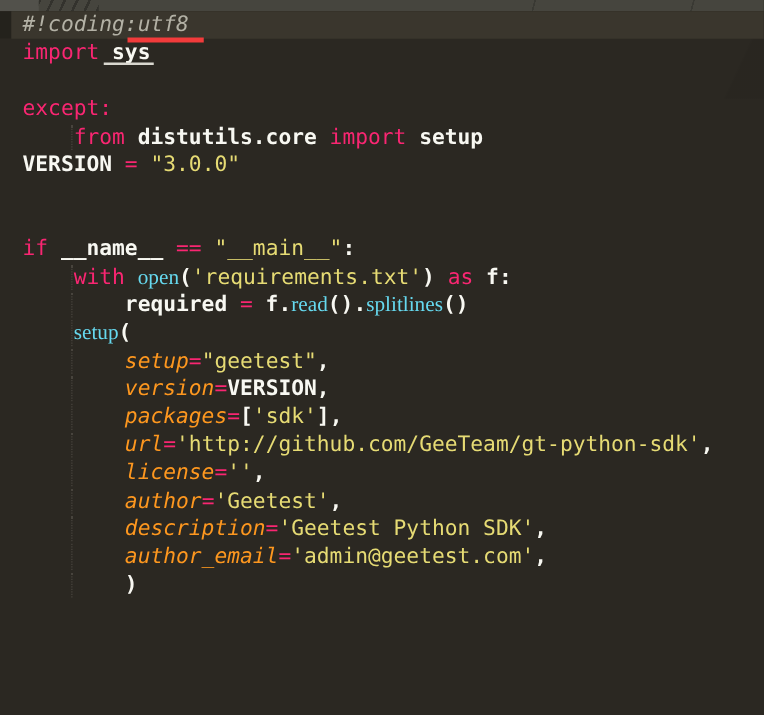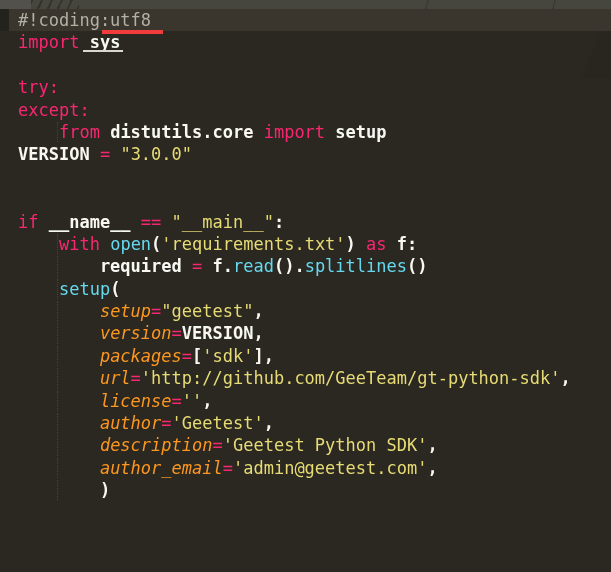--- a/index.html
+++ b/index.html
@@ -30,28 +30,28 @@
     font-size:17px;line-height:22.4px;
     cursor:text;
   }
   .line{
     position:relative;
     height:22.4px;
     padding-left:18px;
     white-space:pre;
     color:var(--plain,#f8f8f2);
   }
-  .line.current{background:var(--line-highlight,#3a362d);}
+  .line.current{background:var(--line-highlight,#3a362d);font-style:italic;}
   .tok{white-space:pre;}
   .tok-plain{color:var(--plain,#f8f8f2);font-weight:bold;}
   .tok-comment{color:var(--comment,#b3b1a5);}
   .tok-keyword{color:var(--keyword,#f92672);text-align:center;}
   .tok-operator{color:var(--keyword,#f92672);}
   .tok-string{color:var(--string,#e6db74);}
-  .tok-builtin{color:var(--builtin,#66d9ef);}
+  .tok-builtin{color:var(--builtin,#66d9ef);font-family:Liberation Serif, serif;}
   .tok-param{color:var(--param,#fd971f);font-style:italic;}
   .indent-guide{
     position:absolute;top:1px;bottom:1px;left:57px;width:0;
     border-left:1px dotted rgba(223,219,205,0.16);
   }
   .mark-gutter-block{
     position:absolute;left:0;top:0;bottom:0;width:9px;
     background:var(--gutter-mark,#24221c);
   }
   .mark-red-error-bar{
@@ -67,21 +67,20 @@
 </style>
 </head>
 <body>
 
 <div class="window">
   <div class="top-strip"></div>
   <div class="editor" id="editor">
       <div class="line current"><span class="tok tok-comment">#!coding:utf8</span><div class="mark-gutter-block"></div><div class="mark-red-error-bar"></div></div>
       <div class="line"><span class="tok tok-keyword">import</span><span class="tok tok-plain"> sys</span><div class="mark-light-underline"></div></div>
       <div class="line"></div>
-      <div class="line"><span class="tok tok-keyword">try:</span></div>
       <div class="line"><span class="tok tok-keyword">except:</span></div>
       <div class="line"><span class="indent-guide"></span><span class="tok tok-plain">    </span><span class="tok tok-keyword">from</span><span class="tok tok-plain"> distutils.core </span><span class="tok tok-keyword">import</span><span class="tok tok-plain"> setup</span></div>
       <div class="line"><span class="tok tok-plain">VERSION </span><span class="tok tok-operator">=</span><span class="tok tok-plain"> </span><span class="tok tok-string">"3.0.0"</span></div>
       <div class="line"></div>
       <div class="line"></div>
       <div class="line"><span class="tok tok-keyword">if</span><span class="tok tok-plain"> __name__ </span><span class="tok tok-operator">==</span><span class="tok tok-plain"> </span><span class="tok tok-string">"__main__"</span><span class="tok tok-plain">:</span></div>
       <div class="line"><span class="indent-guide"></span><span class="tok tok-plain">    </span><span class="tok tok-keyword">with</span><span class="tok tok-plain"> </span><span class="tok tok-builtin">open</span><span class="tok tok-plain">(</span><span class="tok tok-string">'requirements.txt'</span><span class="tok tok-plain">) </span><span class="tok tok-keyword">as</span><span class="tok tok-plain"> f:</span></div>
       <div class="line"><span class="indent-guide"></span><span class="tok tok-plain">        required </span><span class="tok tok-operator">=</span><span class="tok tok-plain"> f.</span><span class="tok tok-builtin">read</span><span class="tok tok-plain">().</span><span class="tok tok-builtin">splitlines</span><span class="tok tok-plain">()</span></div>
       <div class="line"><span class="indent-guide"></span><span class="tok tok-plain">    </span><span class="tok tok-builtin">setup</span><span class="tok tok-plain">(</span></div>
       <div class="line"><span class="indent-guide"></span><span class="tok tok-plain">        </span><span class="tok tok-param">setup</span><span class="tok tok-operator">=</span><span class="tok tok-string">"geetest"</span><span class="tok tok-plain">,</span></div>

